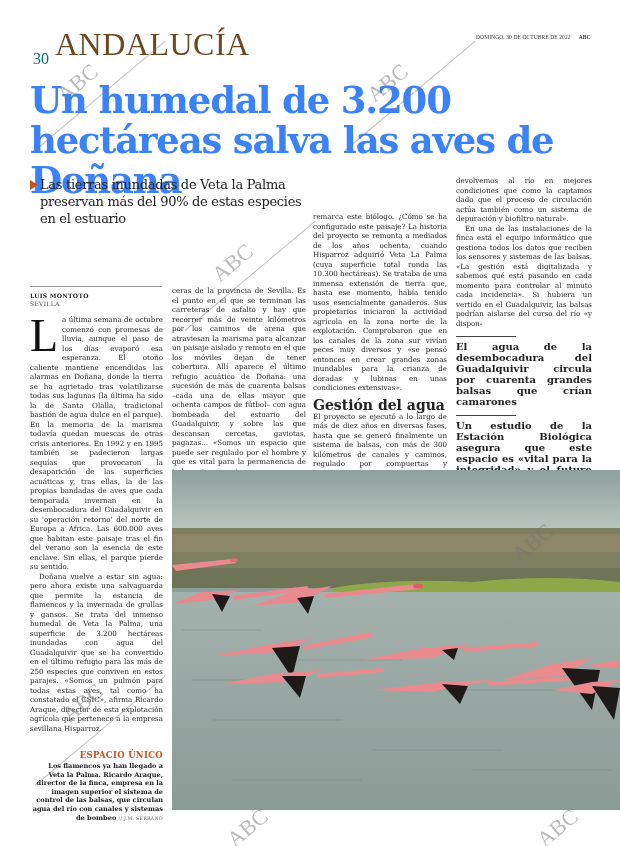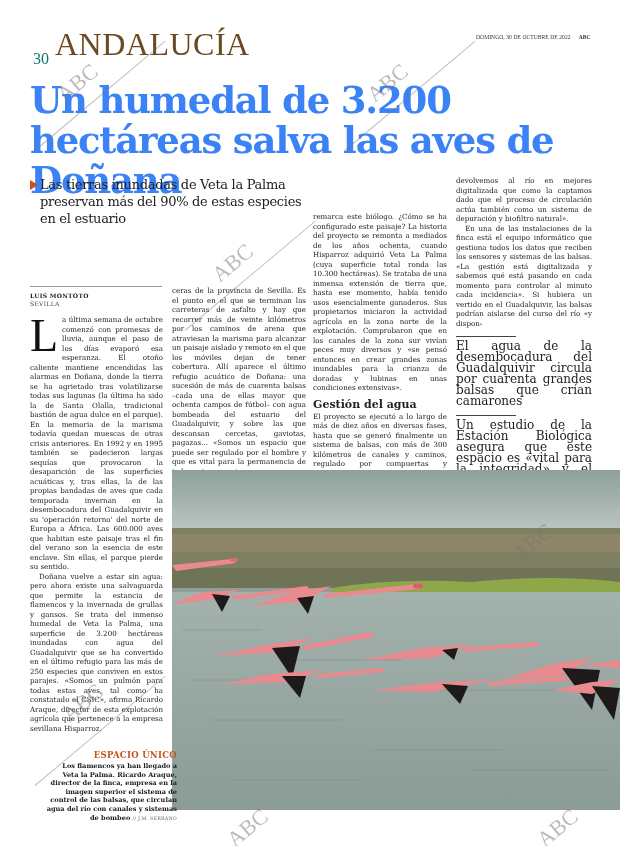--- a/index.html
+++ b/index.html
@@ -17,26 +17,26 @@
   .author { left:30px; top:292px; font-size:6px; font-weight:bold; letter-spacing:0.3px; }
   .city { left:30px; top:300px; font-size:6px; letter-spacing:0.3px; color:#444; }
   .col { font-family:"DejaVu Serif", serif; font-size:7.1px; line-height:9.5px; color:#222; text-align:justify; hyphens:auto; }
   .col p { margin:0; }
   .col p.indent { text-indent:9px; }
   .col1 { left:30px; top:315px; width:133px; }
   .col2 { left:172px; top:286px; width:134px; }
   .col3 { left:313px; top:176px; width:134px;margin-top:36px; }
   .col4 { left:456px; top:176px; width:136px; }
   .dropcap { float:left; font-family:"Liberation Serif", serif; font-size:46px; line-height:38px; margin:2px 4px 0 0; color:#111; }
-  .crosshead { font-weight:bold; font-size:11px; line-height:12px; margin:6px 0 1px 0; color:#222; }
+  .crosshead { font-weight:bold; font-size:14px; line-height:12px; margin:6px 0 1px 0; color:#222; }
   .pull-rule { width:60px; height:1px; background:#444; margin:8px 0 4px 0; }
-  .pull { font-weight:normal; font-size:12px; line-height:11px; color:#222; }
+  .pull { font-weight:bold; font-size:10px; line-height:11px; color:#222; }
   .photo { left:172px; top:470px; width:448px; height:340px; overflow:hidden; background:#8e9e98; }
   .photo svg { display:block; }
-  .caption-box { left:44px; top:750px; width:133px; text-align:right; }
+  .caption-box { left:30px; top:750px; width:133px; text-align:right; }
   .caption-title { font-family:"DejaVu Serif", serif; font-weight:bold; font-size:8.5px; color:#c4541e; letter-spacing:0.3px; }
   .caption-text { font-family:"DejaVu Serif", serif; font-weight:bold; font-size:6.6px; line-height:8.6px; color:#222; margin-top:2px; }
   .caption-credit { font-weight:normal; font-size:4.8px; color:#666; letter-spacing:0.2px; }
   .watermark { position:absolute; font-family:"Liberation Serif", serif; font-size:22px; color:rgba(120,120,120,0.5); transform:rotate(-40deg); pointer-events:none; }
   .wm-line { position:absolute; height:1px; background:rgba(120,120,120,0.45); transform-origin:left center; transform:rotate(-40deg); pointer-events:none; }
 </style>
 </head>
 <body>
 
 <div class="abs pagenum">30</div>
@@ -62,21 +62,21 @@
   <p>ceras de la provincia de Sevilla. Es el punto en el que se terminan las carreteras de asfalto y hay que recorrer más de veinte kilómetros por los caminos de arena que atraviesan la marisma para alcanzar un paisaje aislado y remoto en el que los móviles dejan de tener cobertura. Allí aparece el último refugio acuático de Doñana: una sucesión de más de cuarenta balsas –cada una de ellas mayor que ochenta campos de fútbol– con agua bombeada del estuario del Guadalquivir, y sobre las que descansan cercetas, gaviotas, pagazas... «Somos un espacio que puede ser regulado por el hombre y que es vital para la permanencia de todas estas especies»,</p>
 </div>
 
 <div class="abs col col3">
   <p>remarca este biólogo. ¿Cómo se ha configurado este paisaje? La historia del proyecto se remonta a mediados de los años ochenta, cuando Hisparroz adquirió Veta La Palma (cuya superficie total ronda las 10.300 hectáreas). Se trataba de una inmensa extensión de tierra que, hasta ese momento, había tenido usos esencialmente ganaderos. Sus propietarios iniciaron la actividad agrícola en la zona norte de la explotación. Comprobaron que en los canales de la zona sur vivían peces muy diversos y «se pensó entonces en crear grandes zonas inundables para la crianza de doradas y lubinas en unas condiciones extensivas».</p>
   <div class="crosshead">Gestión del agua</div>
   <p>El proyecto se ejecutó a lo largo de más de diez años en diversas fases, hasta que se generó finalmente un sistema de balsas, con más de 300 kilómetros de canales y caminos, regulado por compuertas y estaciones de bombeo que articulan toda esta masa hídrica. «Gestionamos la entrada y la salida del agua, sensorizamos la hidráulica y el estado de la misma, y la</p>
 </div>
 
 <div class="abs col col4">
-  <p>devolvemos al río en mejores digitalizada que como la captamos dado que el proceso de circulación actúa también como un sistema de depuración y biofiltro natural».</p>
+  <p>devolvemos al río en mejores condiciones que como la captamos dado que el proceso de circulación actúa también como un sistema de depuración y biofiltro natural».</p>
   <p class="indent">En una de las instalaciones de la finca está el equipo informático que gestiona todos los datos que reciben los sensores y sistemas de las balsas. «La gestión está digitalizada y sabemos qué está pasando en cada momento para controlar al minuto cada incidencia». Si hubiera un vertido en el Guadalquivir, las balsas podrían aislarse del curso del río «y dispon-</p>
   <div class="pull-rule"></div>
   <div class="pull">El agua de la desembocadura del Guadalquivir circula por cuarenta grandes balsas que crían camarones</div>
   <div class="pull-rule"></div>
   <div class="pull">Un estudio de la Estación Biológica asegura que este espacio es «vital para la integridad» y el futuro del Parque Nacional</div>
 </div>
 
 <div class="abs photo">
   <svg width="448" height="340" viewBox="0 0 448 340" xmlns="http://www.w3.org/2000/svg">
     <defs>

